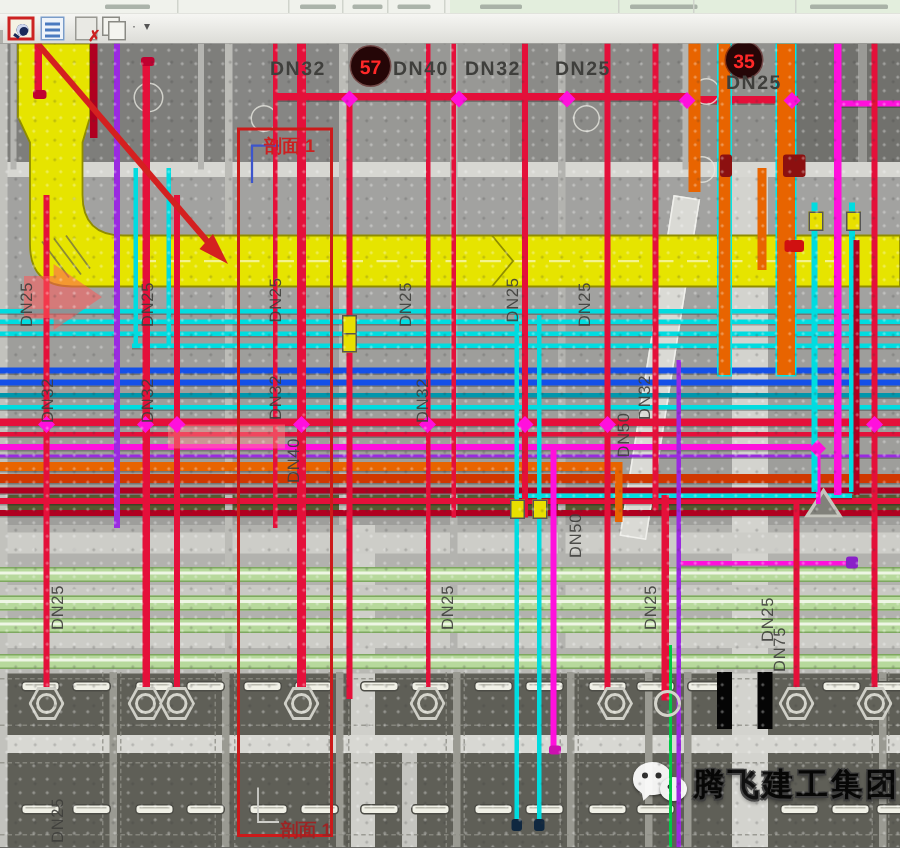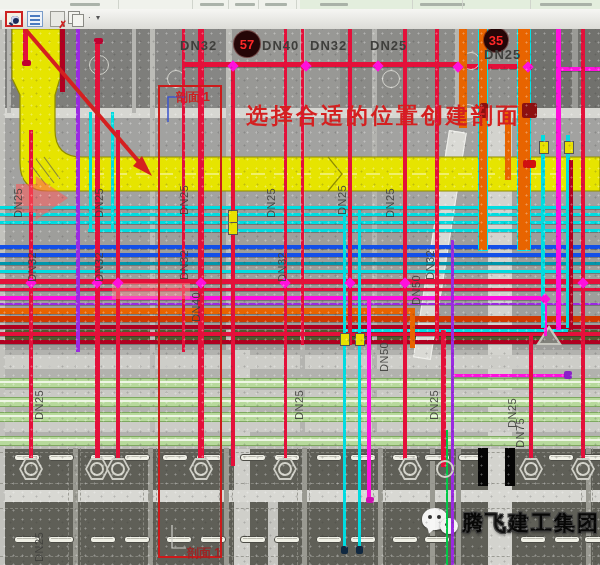--- a/index.html
+++ b/index.html
@@ -359,21 +359,20 @@
       <div class="rotlbl" style="left: 410px; top: 276px; color: rgb(63, 63, 60); z-index: 8; opacity: 0.9; position: absolute;">DN50</div>
       <div class="rotlbl" style="left: 378px; top: 343px; color: rgb(63, 63, 60); z-index: 8; opacity: 0.9; position: absolute;">DN50</div>
       <div class="rotlbl" style="left: 33px; top: 391px; color: rgb(63, 63, 60); z-index: 8; opacity: 0.9; position: absolute;">DN25</div>
       <div class="rotlbl" style="left: 293px; top: 391px; color: rgb(63, 63, 60); z-index: 8; opacity: 0.9; position: absolute;">DN25</div>
       <div class="rotlbl" style="left: 428px; top: 391px; color: rgb(63, 63, 60); z-index: 8; opacity: 0.9; position: absolute;">DN25</div>
       <div class="rotlbl" style="left: 506px; top: 399px; color: rgb(63, 63, 60); z-index: 8; opacity: 0.9; position: absolute;">DN25</div>
       <div class="rotlbl" style="left: 514px; top: 419px; color: rgb(63, 63, 60); z-index: 8; opacity: 0.9; position: absolute;">DN75</div>
       <div class="rotlbl" style="left: 33px; top: 533px; color: rgb(63, 63, 60); z-index: 8; opacity: 0.9; position: absolute;">DN25</div>
       <div class="seclbl" style="left: 176px; top: 60px; color: rgb(204, 32, 32); z-index: 8; position: absolute;">剖面 1</div>
       <div class="seclbl" style="left: 187px; top: 516px; color: rgb(156, 36, 36); z-index: 8; position: absolute;">剖面 1</div>
-      <div id="instruction" style="left: 246px; top: 72px; color: rgb(212, 32, 32); z-index: 9; font-size: 22px; font-weight: bold; letter-spacing: 3px; white-space: nowrap; position: absolute;">选择合适的位置创建剖面</div>
     </div>
 
   <div id="watermark">
     <div id="wmicon">
       <div id="wmbub1">
           <i></i>
         </div>
         <div id="wmbub2"></div>
     </div>
     <div id="wmtext">腾飞建工集团</div>

